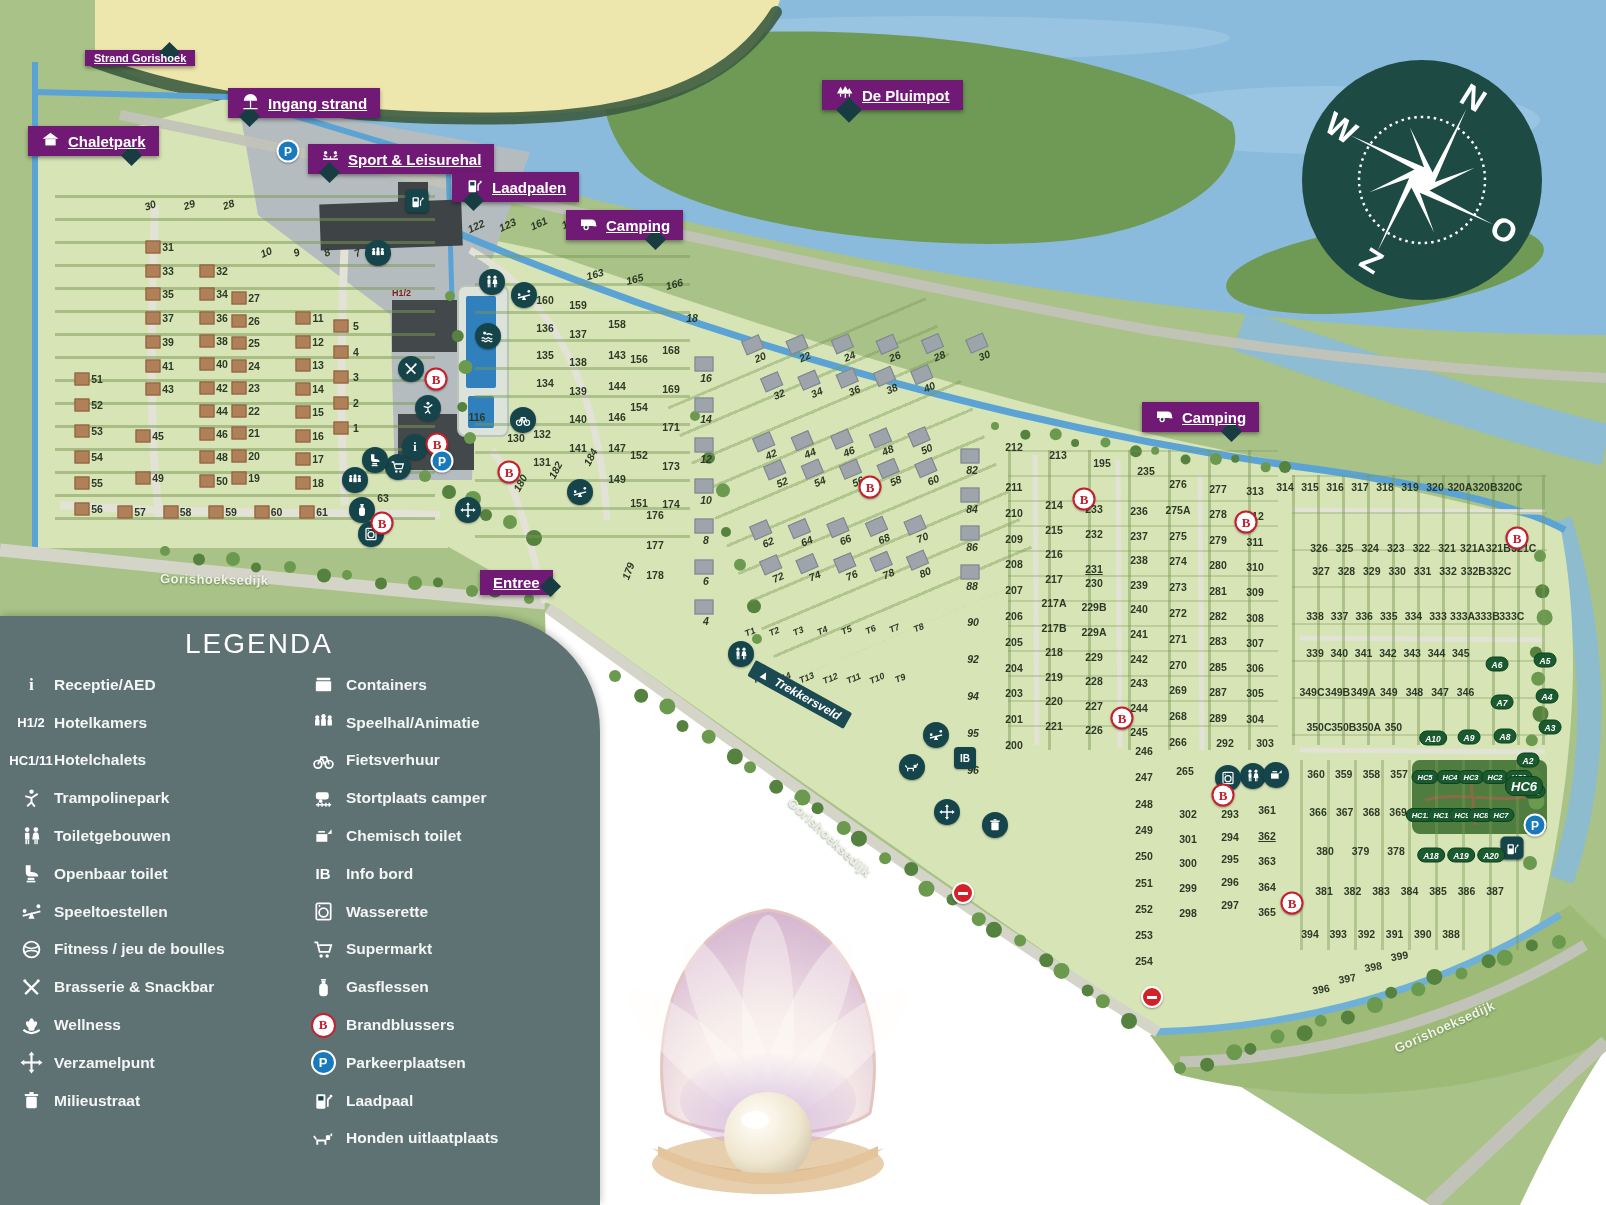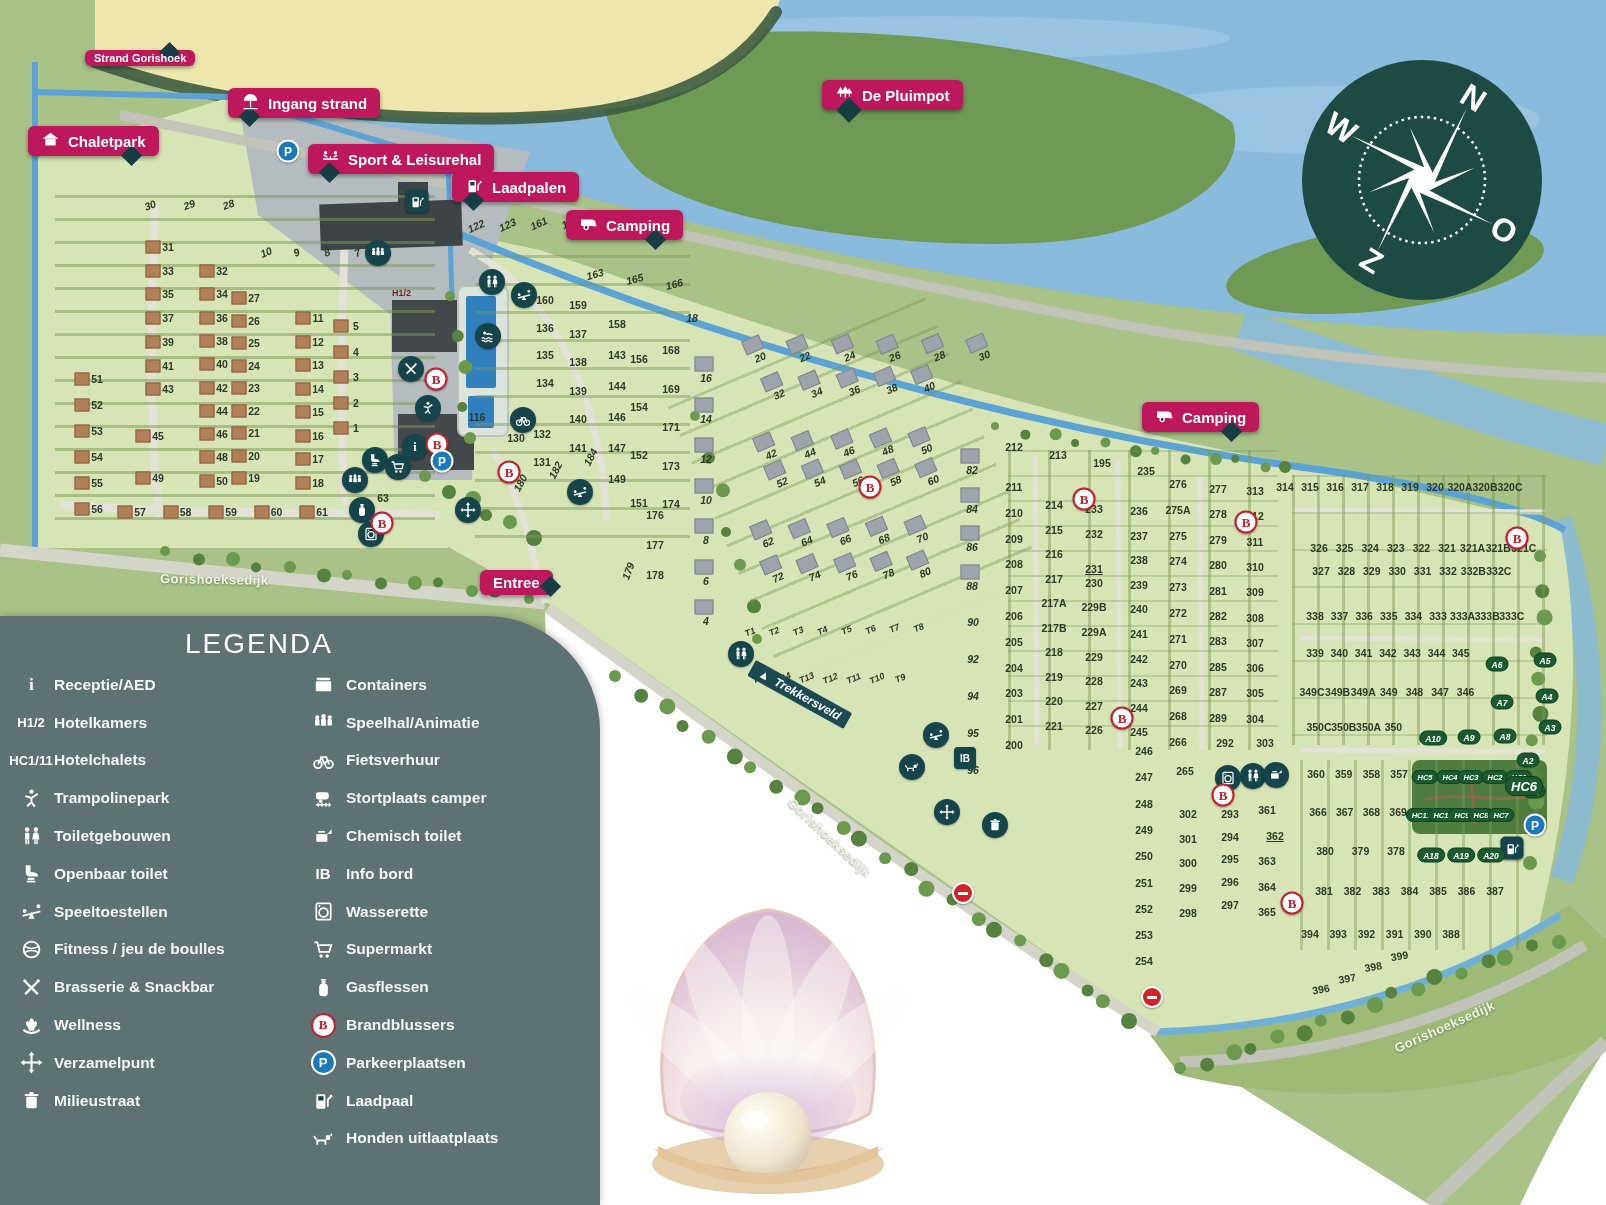--- a/index.html
+++ b/index.html
@@ -21,23 +21,23 @@
   .marker svg{width:16px;height:16px;}
   .mB{width:19px;height:19px;background:#fff;border:2px solid #c5202d;color:#c5202d;
       font:bold 13px "Liberation Serif",serif;border-radius:50%;}
   .mP{width:19px;height:19px;background:#1879bd;border:2px solid #fff;color:#fff;
       font:bold 12px "Liberation Sans",sans-serif;border-radius:50%;}
   .mIB{width:22px;height:22px;border-radius:4px;background:#15454a;color:#fff;
       font:bold 10px "Liberation Sans",sans-serif;}
   .mNE{width:18px;height:18px;background:#d42027;border:2px solid #fff;border-radius:50%;}
   .mNE:before{content:"";width:10px;height:3px;background:#fff;display:block;margin:auto;}
   .mCH{width:23px;height:23px;border-radius:5px;background:#15454a;}
-  .co{position:absolute;background:#be185d;color:#fff;font-weight:bold;font-size:15px;
-      display:flex;align-items:center;gap:8px;padding:4px 13px;border-radius:6px;
-      box-shadow:0 2px 4px rgba(0,0,0,.4);white-space:nowrap;z-index:30;}
+  .co{position:absolute;background:#701a75;color:#fff;font-weight:bold;font-size:15px;
+      display:flex;align-items:center;gap:8px;padding:4px 13px;border-radius:0;
+      box-shadow:0 2px 4px rgba(0,0,0,.4);white-space:nowrap;z-index:30;text-decoration:underline;}
   .co svg{width:19px;height:19px;flex:0 0 auto;}
   .co .tail{position:absolute;width:15px;height:15px;background:#173c42;transform:rotate(45deg);z-index:-1;}
   .tail.bl{left:14px;bottom:-6px;} .tail.br{right:20px;bottom:-7px;} .tail.tr{right:18px;top:-5px;}
   .tail.r{right:-5px;top:9px;} .tail.bll{left:18px;bottom:-9px;width:18px;height:18px;}
   .co.small{font-size:11px;padding:2px 9px;}
   .roadlbl{position:absolute;color:#f0f3e8;font-size:13px;font-weight:bold;letter-spacing:.5px;
       text-shadow:0 1px 2px rgba(50,70,35,.55);z-index:20;white-space:nowrap;}
   .ribbon{position:absolute;background:#1c4a52;color:#fff;font:bold italic 12px "Liberation Sans",sans-serif;
       padding:2px 9px;border-radius:2px;display:flex;gap:6px;align-items:center;z-index:18;white-space:nowrap;}
   .badge{position:absolute;transform:translate(-50%,-50%);background:#1a5a2f;color:#fff;
@@ -691,21 +691,21 @@
       </div>
       <div class="plotzone" style="left: 1230px; top: 814px;">
         <span class="pnum" style="left: 0px; top: 0px;">293</span>
         <span class="pnum" style="left: 0px; top: 22.7px;">294</span>
         <span class="pnum" style="left: 0px; top: 45.4px;">295</span>
         <span class="pnum" style="left: 0px; top: 68.1px;">296</span>
         <span class="pnum" style="left: 0px; top: 90.8px;">297</span>
       </div>
       <div class="plotzone" style="left: 1267px; top: 810px;">
         <span class="pnum" style="left: 0px; top: 0px;">361</span>
-        <span class="pnum" style="left: 8px; top: 25.5px; text-decoration: underline;">362</span>
+        <span class="pnum" style="left: 0px; top: 25.5px; text-decoration: underline;">362</span>
         <span class="pnum" style="left: 0px; top: 51px;">363</span>
         <span class="pnum" style="left: 0px; top: 76.5px;">364</span>
         <span class="pnum" style="left: 0px; top: 102px;">365</span>
       </div>
       <div class="plotzone" style="left: 1316px; top: 774px;">
         <span class="pnum" style="left: 0px; top: 0px;">360</span>
         <span class="pnum" style="left: 27.7px; top: 0px;">359</span>
         <span class="pnum" style="left: 55.4px; top: 0px;">358</span>
         <span class="pnum" style="left: 83.1px; top: 0px;">357</span>
       </div>

